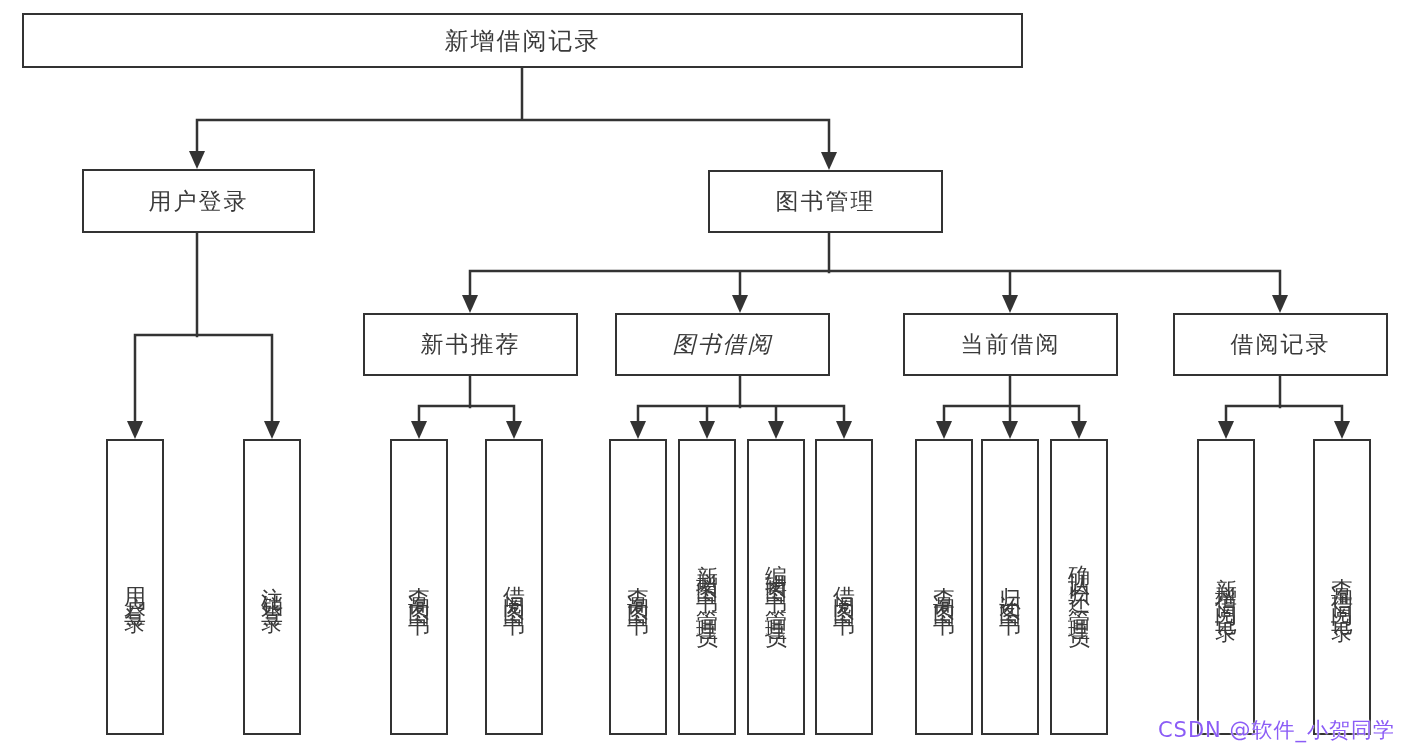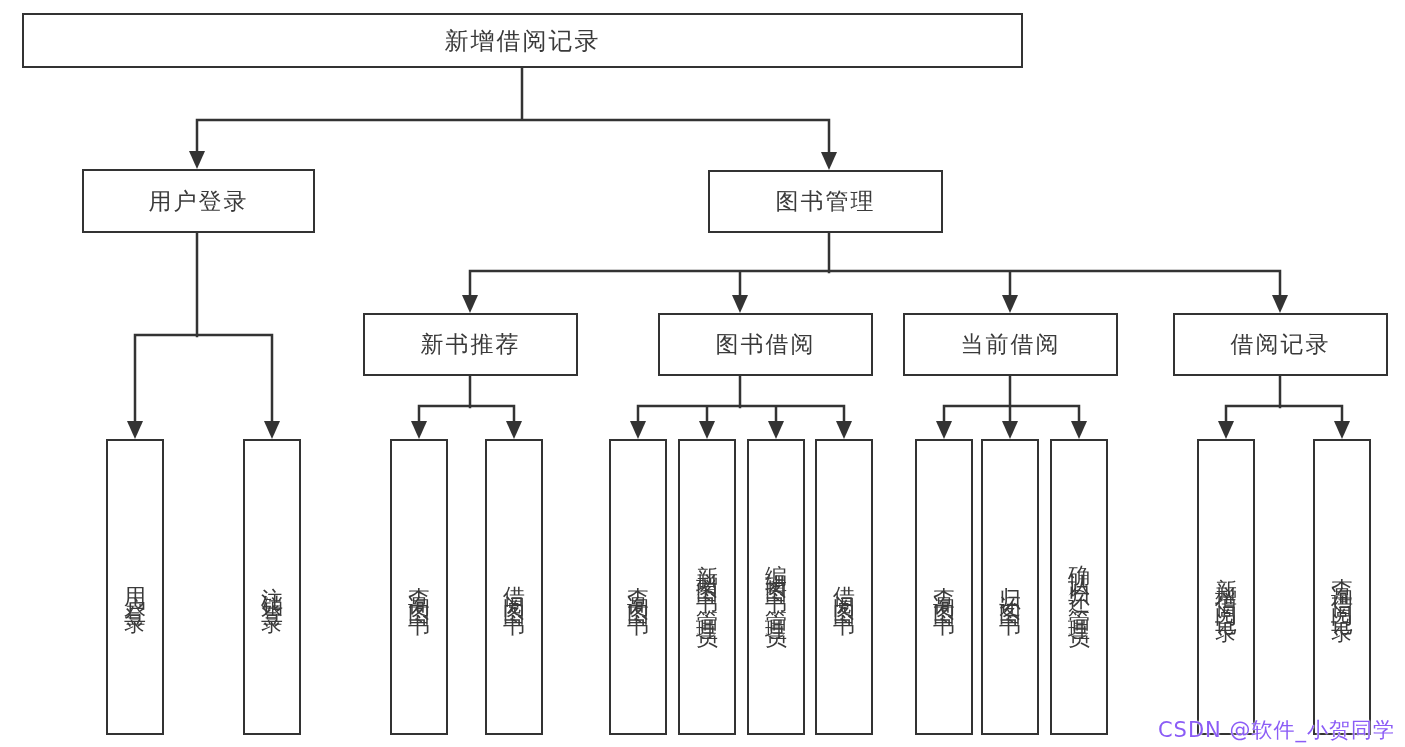--- a/index.html
+++ b/index.html
@@ -34,21 +34,21 @@
     color: #3a3a3a;
     letter-spacing: 2px;
     white-space: nowrap;
   }
   .root-box   { left: 22px;  top: 13px;  width: 1001px; height: 55px; font-size: 24px; }
   .lvl2-box   { height: 64px; width: 233px; font-size: 23px; }
   .lvl3-box   { height: 63px; width: 215px; font-size: 23px; }
   .b-user-login      { left: 82px;  top: 169px; }
   .b-book-management { left: 708px; top: 170px; width: 235px; height: 63px; }
   .b-new-book  { left: 363px;  top: 313px; }
-  .b-borrow    { left: 658px;  top: 313px; }
+  .b-borrow    { left: 615px;  top: 313px; font-style: italic; }
   .b-current   { left: 903px;  top: 313px; text-align: center; }
   .b-records   { left: 1173px; top: 313px; }
   .leaf {
     position: absolute;
     box-sizing: border-box;
     top: 439px;
     width: 58px;
     height: 296px;
     background: #ffffff;
     border: 2.5px solid #333333;

